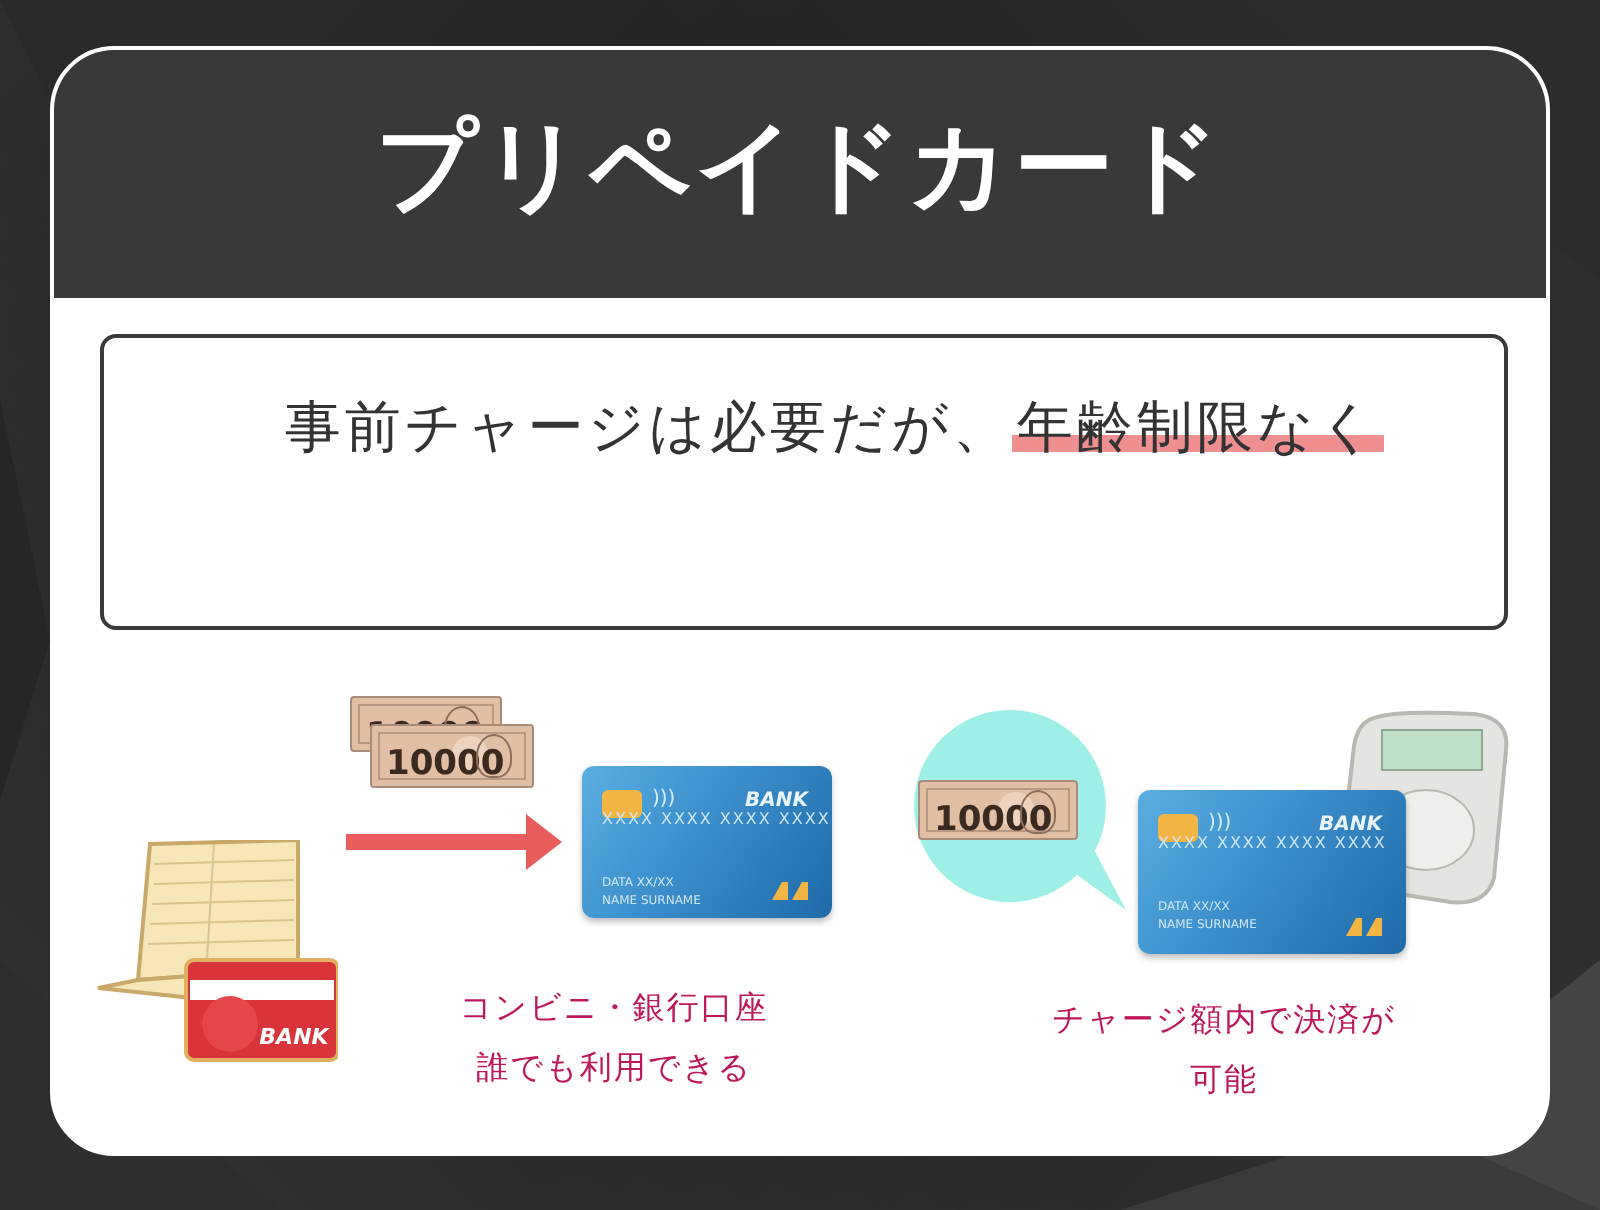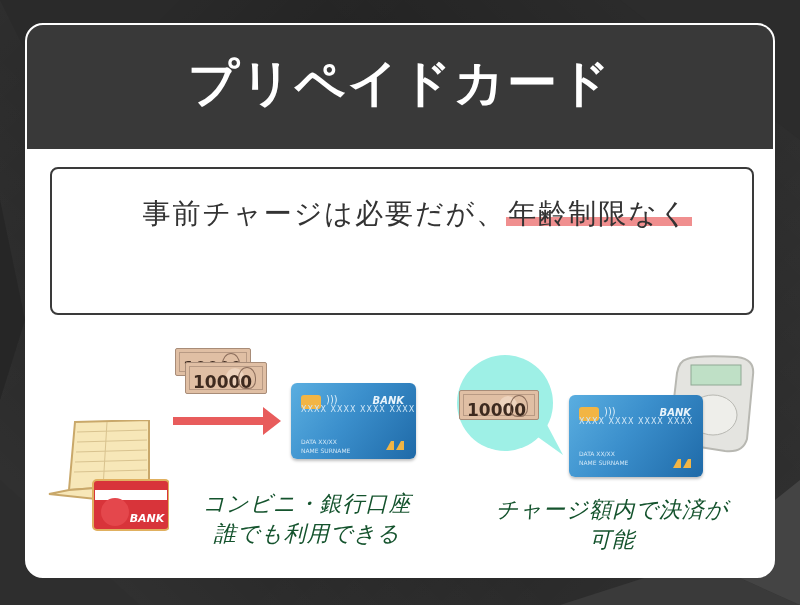--- a/index.html
+++ b/index.html
@@ -16,21 +16,21 @@
       linear-gradient(225deg, rgba(255,255,255,0.06) 0%, rgba(0,0,0,0) 35%),
       linear-gradient(45deg, rgba(255,255,255,0.08) 0%, rgba(0,0,0,0) 40%),
       linear-gradient(315deg, rgba(255,255,255,0.07) 0%, rgba(0,0,0,0) 40%),
       #232323;
   }
   .bg svg { position: absolute; inset: 0; }
   .card {
     position: absolute;
     left: 25px; top: 23px; width: 750px; height: 555px;
     border: 2px solid #ffffff;
-    border-radius: 18px;
+    border-radius: 32px;
     background: #ffffff;
     overflow: hidden;
   }
   .card-header {
     height: 124px;
     background: #393939;
     display: flex; align-items: center; justify-content: center;
   }
   .card-title {
     color: #ffffff;
@@ -53,26 +53,25 @@
   .summary-line { position: absolute; left: 0; right: 0; white-space: nowrap; padding-left: 30px; }
   .line1 { top: 26px; }
   .line2 { top: 76px; }
   .hl {
     background: linear-gradient(to bottom, transparent 62%, #f08f8f 62%, #f08f8f 88%, transparent 88%);
     padding: 0 2px;
   }
   .illus { position: absolute; }
   .caption {
     position: absolute;
-    color: #14532d;
-    font-size: 22px;
+    color: #be185d;
+    font-size: 16px;
     text-align: center;
     line-height: 30px;
     letter-spacing: 1px;
-    font-style: italic;
   }
   .bank-card {
     position: absolute;
     border-radius: 6px;
     background: linear-gradient(125deg, #5aaee0 0%, #3b8fcc 45%, #1f6aa8 100%);
     box-shadow: 0 2px 3px rgba(0,0,0,0.25);
     color: #fff;
     font-family: "DejaVu Sans", sans-serif;
     overflow: hidden;
   }

